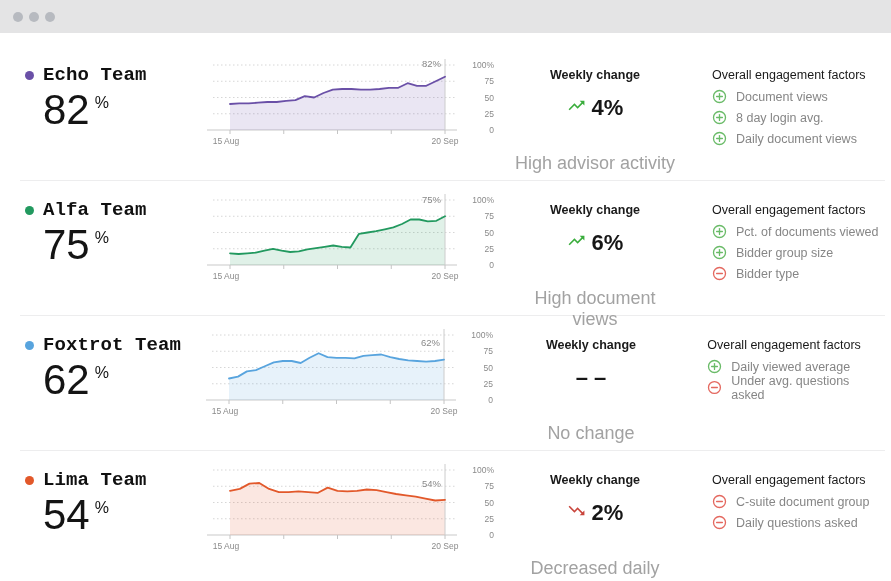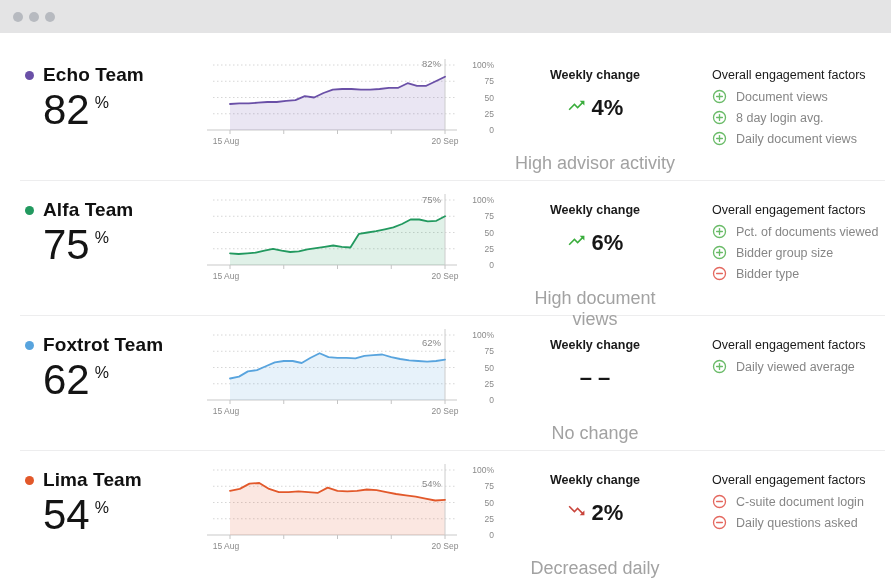--- a/index.html
+++ b/index.html
@@ -3,21 +3,21 @@
 <meta charset="utf-8">
 <style>
   html,body{margin:0;padding:0;background:#fff;}
   body{width:891px;height:581px;overflow:hidden;font-family:"Liberation Sans",sans-serif;-webkit-font-smoothing:antialiased;}
   .titlebar{height:33px;background:#e4e4e5;display:flex;align-items:center;padding-left:13px;}
   .tb-dot{width:10px;height:10px;border-radius:50%;background:#b7bac0;margin-right:6px;}
   .content{padding-top:13px;}
   .team-row{display:flex;height:135px;box-sizing:border-box;margin:0 6px 0 20px;border-bottom:1px solid #ededee;}
   .team-row:last-child{border-bottom:none;}
   .team-info{width:185px;box-sizing:border-box;padding:18px 0 0 5px;}
-  .team-head{display:flex;align-items:center;gap:9px;}
+  .team-head{display:flex;align-items:center;gap:9px;font-family:Liberation Mono, monospace;}
   .dot{width:9px;height:9px;border-radius:50%;flex:0 0 auto;}
   .team-name{font-size:19px;font-weight:700;color:#101010;letter-spacing:.1px;}
   .team-score{margin:2px 0 0 18px;font-size:42px;color:#141414;font-weight:400;line-height:1.05;}
   .pct{font-size:16px;font-weight:500;display:inline-block;transform:translateY(-16px);margin-left:5px;}
   .chart-col{width:305px;box-sizing:border-box;padding-top:8px;}
   .weekly-col{width:170px;box-sizing:border-box;padding-top:22px;text-align:center;}
   .weekly-title{font-size:12.5px;font-weight:700;color:#1a1a1a;}
   .weekly-value{margin-top:13px;display:flex;align-items:center;justify-content:center;gap:6px;font-size:22px;font-weight:700;color:#161616;}
   .weekly-sub{margin-top:32px;font-size:18px;color:#a2a2a2;}
   .factors-col{margin-left:32px;box-sizing:border-box;padding-top:22px;}
@@ -222,20 +222,27 @@
       <div class="factors-title">Overall engagement factors</div>
       <ul class="factors-list">
           <li class="factor-item">
             <svg width="15" height="15" viewBox="0 0 16 16">
               <circle cx="8" cy="8" r="6.4" fill="none" stroke="#6abb68" stroke-width="1.4"></circle>
               <line x1="4.9" y1="8" x2="11.1" y2="8" stroke="#6abb68" stroke-width="1.4" stroke-linecap="round"></line>
               <line x1="8" y1="4.9" x2="8" y2="11.1" stroke="#6abb68" stroke-width="1.4" stroke-linecap="round"></line>
             </svg>
             <span>Daily viewed average</span>
           </li>
+          <li class="factor-item">
+            <svg width="15" height="15" viewBox="0 0 16 16">
+              <circle cx="8" cy="8" r="6.4" fill="none" stroke="#e4685f" stroke-width="1.4"></circle>
+              <line x1="4.9" y1="8" x2="11.1" y2="8" stroke="#e4685f" stroke-width="1.4" stroke-linecap="round"></line>
+            </svg>
+            <span>Under avg. questions asked</span>
+          </li>
         </ul>
     </div>
   </section>
 
   <section class="team-row">
     <div class="team-info">
       <div class="team-head">
         <span class="dot" style="background: rgb(226, 88, 42);"></span>
         <span class="team-name">Lima Team</span>
       </div>
@@ -275,21 +282,21 @@
       <div class="weekly-sub">Decreased daily logins</div>
     </div>
     <div class="factors-col">
       <div class="factors-title">Overall engagement factors</div>
       <ul class="factors-list">
           <li class="factor-item">
             <svg width="15" height="15" viewBox="0 0 16 16">
               <circle cx="8" cy="8" r="6.4" fill="none" stroke="#e4685f" stroke-width="1.4"></circle>
               <line x1="4.9" y1="8" x2="11.1" y2="8" stroke="#e4685f" stroke-width="1.4" stroke-linecap="round"></line>
             </svg>
-            <span>C-suite document login</span>
+            <span>C-suite document group</span>
           </li>
           <li class="factor-item">
             <svg width="15" height="15" viewBox="0 0 16 16">
               <circle cx="8" cy="8" r="6.4" fill="none" stroke="#e4685f" stroke-width="1.4"></circle>
               <line x1="4.9" y1="8" x2="11.1" y2="8" stroke="#e4685f" stroke-width="1.4" stroke-linecap="round"></line>
             </svg>
             <span>Daily questions asked</span>
           </li>
         </ul>
     </div>

